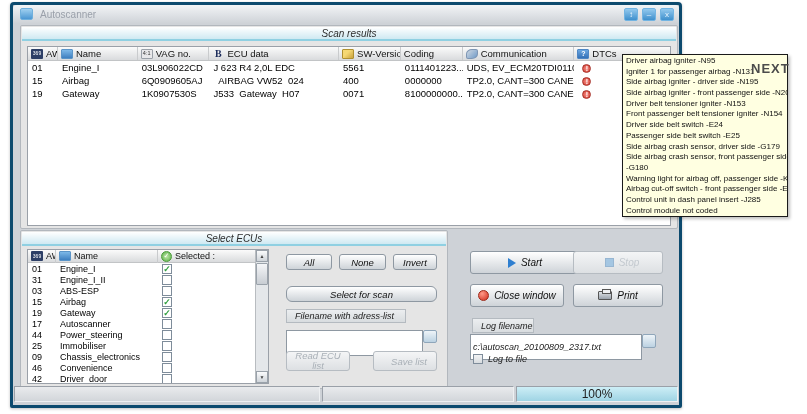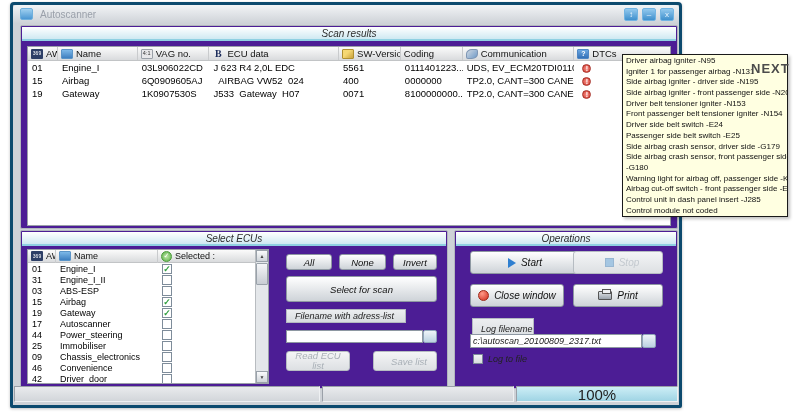--- a/index.html
+++ b/index.html
@@ -15,21 +15,21 @@
     display:flex;align-items:center;padding:0 4px;}
   .app-icon{width:13px;height:12px;margin-left:3px;border-radius:2px;
     background:linear-gradient(#9fd0f0,#4b97d3);border:1px solid #6fb0dd;}
   .title-text{margin-left:7px;font-size:10px;color:#9aa0aa;}
   .tb-btns{position:absolute;right:5px;top:3px;display:flex;gap:4px;}
   .tb-btn{width:14px;height:13px;border-radius:2px;border:1px solid #72b4e2;
     background:linear-gradient(#93c9ee,#3f90cd);color:#eaf6ff;font-size:8px;
     display:flex;align-items:center;justify-content:center;line-height:1;}
 
   
-  .group{position:absolute;background:#4c1d95;border:1px solid #b2b7bd;border-radius:2px;}
+  .group{position:absolute;background:#e5e5e5;border:1px solid #b2b7bd;border-radius:2px;}
   .gcaption{position:absolute;left:1px;right:1px;top:1px;height:14px;
     background:linear-gradient(#ffffff,#cfe9f2);border-bottom:2px solid #8fd0e2;
     display:flex;align-items:center;justify-content:center;}
   .gcaption span{font-size:10px;font-style:italic;color:#2d2d2d;}
 
   
   .scan-table{position:absolute;left:6px;top:20px;width:644px;height:180px;
     background:#ffffff;border:1px solid #9aa0a8;overflow:hidden;}
   .thead{display:flex;height:14px;background:linear-gradient(#fbfbfb,#d9dbdd);
     border-bottom:1px solid #c2c4c6;}
@@ -86,40 +86,40 @@
   
   .btn{position:absolute;display:flex;align-items:center;justify-content:center;gap:5px;
     background:linear-gradient(#ffffff,#ced3d8);border:1px solid #8e98a2;border-radius:3px;
     font-size:10px;font-style:italic;color:#111;}
   .btn.small{font-size:9.5px;}
   .btn.disabled{color:#a9b0b7;border-color:#b6bcc2;background:linear-gradient(#f4f5f6,#dde0e3);padding-left:8px;}
   .flat-label{position:absolute;display:flex;align-items:center;padding-left:8px;
     background:linear-gradient(#eceef0,#d8dcdf);border:1px solid #b4bac0;
     font-size:9px;font-style:italic;color:#222;}
   .tinput{position:absolute;height:13px;background:#ffffff;border:1px solid #8e98a2;
-    font-size:9px;font-style:italic;color:#222;padding:0 2px;}
+    font-size:9px;font-style:italic;color:#222;padding:12px 2px;}
   .browse-btn{position:absolute;width:14px;height:13px;background:linear-gradient(#eef4f8,#bcd2e2);
     border:1px solid #8fa6ba;border-radius:2px;}
 
   .play-ic{width:0;height:0;border-left:8px solid #2f7fd0;border-top:5px solid transparent;border-bottom:5px solid transparent;}
   .stop-ic{width:9px;height:9px;background:#a4c6e2;border:1px solid #97b6d2;}
   .close-ic{width:11px;height:11px;border-radius:50%;background:radial-gradient(circle at 35% 30%,#ff9a88,#d02c1c);border:1px solid #9c2818;}
   .print-ic{position:relative;width:14px;height:9px;background:linear-gradient(#dfe3e7,#9aa2ac);
     border:1px solid #555;border-radius:1px;}
   .print-ic::before{content:"";position:absolute;left:3px;top:-3px;width:7px;height:3px;background:#eef0f2;border:1px solid #555;}
   .chk-row{position:absolute;display:flex;align-items:center;gap:5px;}
   .chk-row .cbx{margin-left:0;background:linear-gradient(#f2f3f5,#d8dcdf);}
   .chk-row span{font-size:9px;font-style:italic;color:#222;}
 
   
   .statusbar{position:absolute;left:0;right:0;bottom:3px;height:16px;display:flex;gap:2px;padding:0 1px;}
   .spanel{height:16px;background:linear-gradient(#e9ebed,#d2d6da);
     border:1px solid;border-color:#9aa0a8 #eef0f2 #eef0f2 #9aa0a8;}
   .progress{display:flex;align-items:center;justify-content:center;
-    background:linear-gradient(#cdeef6,#9fd4e4);font-size:15px;color:#222;}
+    background:linear-gradient(#cdeef6,#9fd4e4);font-size:12px;color:#222;}
 </style>
 </head>
 <body>
 
 <div class="screen">
   <div class="window">
 
     <div class="titlebar">
       <div class="app-icon"></div>
       <div class="title-text">Autoscanner</div>
@@ -305,49 +305,44 @@
           <div class="sb-btn" style="top:0;">▲</div>
           <div class="sb-thumb"></div>
           <div class="sb-btn" style="bottom:0;">▼</div>
         </div>
       </div>
     </div>
 
     <div class="btn small" style="left:273px;top:249px;width:46px;height:16px;">All</div>
     <div class="btn small" style="left:326px;top:249px;width:47px;height:16px;">None</div>
     <div class="btn small" style="left:380px;top:249px;width:44px;height:16px;">Invert</div>
-    <div class="btn small" style="left:273px;top:271px;width:151px;height:26px;">Select for scan</div>
+    <div class="btn small" style="left:273px;top:281px;width:151px;height:16px;border-radius:6px;">Select for scan</div>
     <div class="flat-label" style="left:273px;top:304px;width:120px;height:14px;">Filename with adress-list</div>
     <input class="tinput" style="left: 273px; top: 325px; width: 137px;" value="">
     <div class="browse-btn" style="left:410px;top:325px;"></div>
     <div class="btn small disabled" style="left:273px;top:346px;width:64px;height:20px;white-space:normal;text-align:center;line-height:1.05;padding:0 2px;">Read ECU list</div>
     <div class="btn small disabled" style="left:360px;top:346px;width:64px;height:20px;">Save list</div>
 
-    <div class="group" style="left:441px;top:225px;width:224px;height:159px;">
-      <div class="gcaption">
-        <span>Operations</span>
-      </div>
-    </div>
     <div class="btn" style="left:457px;top:246px;width:110px;height:23px;">
       <span class="play-ic"></span>
         <span>Start</span>
     </div>
     <div class="btn disabled" style="left:560px;top:246px;width:90px;height:23px;">
       <span class="stop-ic"></span>
         <span style="color:#c3c9cf;">Stop</span>
     </div>
     <div class="btn" style="left:457px;top:279px;width:94px;height:23px;">
       <span class="close-ic"></span>
         <span>Close window</span>
     </div>
     <div class="btn" style="left:560px;top:279px;width:90px;height:23px;">
       <span class="print-ic"></span>
         <span>Print</span>
     </div>
-    <div class="flat-label" style="left:459px;top:313px;width:62px;height:22px;">Log filename</div>
+    <div class="flat-label" style="left:459px;top:313px;width:62px;height:15px;">Log filename</div>
     <input class="tinput" style="left: 457px; top: 329px; width: 172px; height: 14px;" value="c:\autoscan_20100809_2317.txt">
     <div class="browse-btn" style="left:629px;top:329px;height:14px;"></div>
     <div class="chk-row" style="left:460px;top:349px;">
       <div class="cbx"></div>
       <span>Log to file</span>
     </div>
 
     <div class="statusbar">
       <div class="spanel" style="width:306px;"></div>
       <div class="spanel" style="width:192px;"></div>

